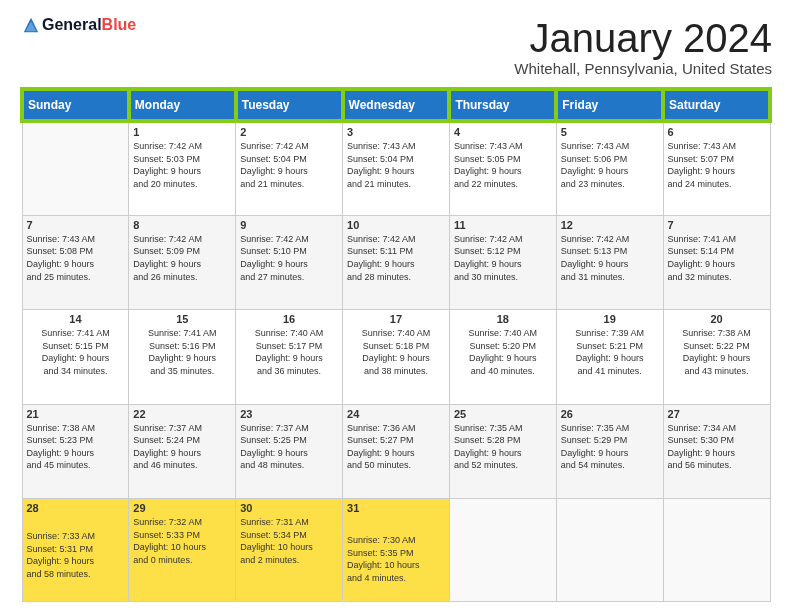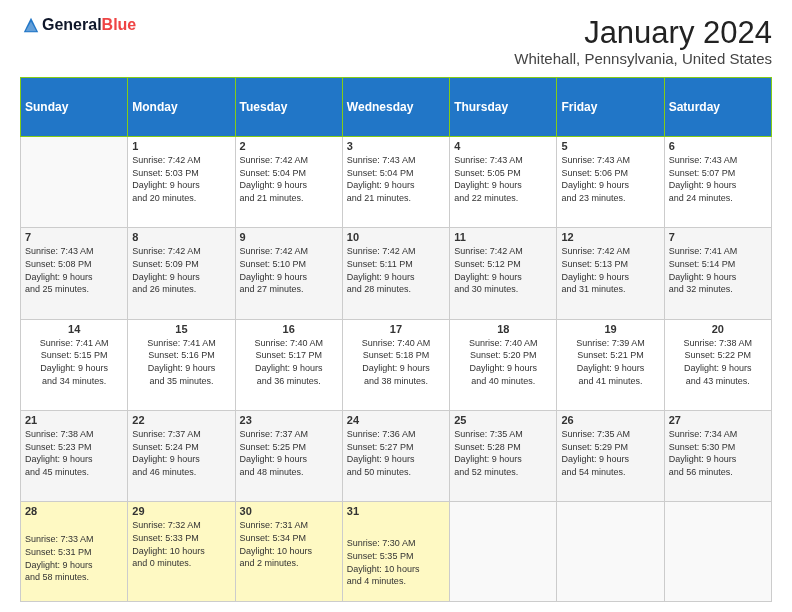--- a/index.html
+++ b/index.html
@@ -40,43 +40,43 @@
     }
     .logo-icon {
       width: 18px;
       height: 18px;
       margin-left: 2px;
     }
     .title-block {
       text-align: right;
     }
     .month-title {
-      font-size: 31px;
+      font-size: 40px;
       font-weight: normal;
       color: #222;
       line-height: 1.1;
     }
     .location {
       font-size: 15px;
       color: #444;
     }
     .calendar {
       flex: 1;
       border: 1px solid #ccc;
       border-collapse: collapse;
       width: 100%;
       table-layout: fixed;
     }
     .calendar th {
       background: #2176c7;
       color: #fff;
       font-size: 12px;
       font-weight: bold;
-      padding: 22px 4px;
-      border: 1px solid #84cc16;
+      padding: 7px 4px;
+      border: 4px solid #84cc16;
       text-align: left;
     }
     .calendar td {
       vertical-align: top;
       border: 1px solid #ccc;
       padding: 3px 4px;
       font-size: 9.5px;
       color: #222;
       height: 82px;
     }
@@ -320,21 +320,21 @@
 and 54 minutes.</div>
           </td>
           <td>
             <span class="day-number">27</span>
             <div class="day-info" style="white-space: pre-line;">Sunrise: 7:34 AM
 Sunset: 5:30 PM
 Daylight: 9 hours
 and 56 minutes.</div>
           </td>
         </tr>
-        <tr style="background: #fef9c3;">
+        <tr style="background: #fde047;">
           <td>
             <span class="day-number">28</span>
             <div class="day-info" style="white-space: pre-line; margin-top: 16px;">Sunrise: 7:33 AM
 Sunset: 5:31 PM
 Daylight: 9 hours
 and 58 minutes.</div>
           </td>
           <td>
             <span class="day-number">29</span>
             <div class="day-info" style="white-space: pre-line;">Sunrise: 7:32 AM

